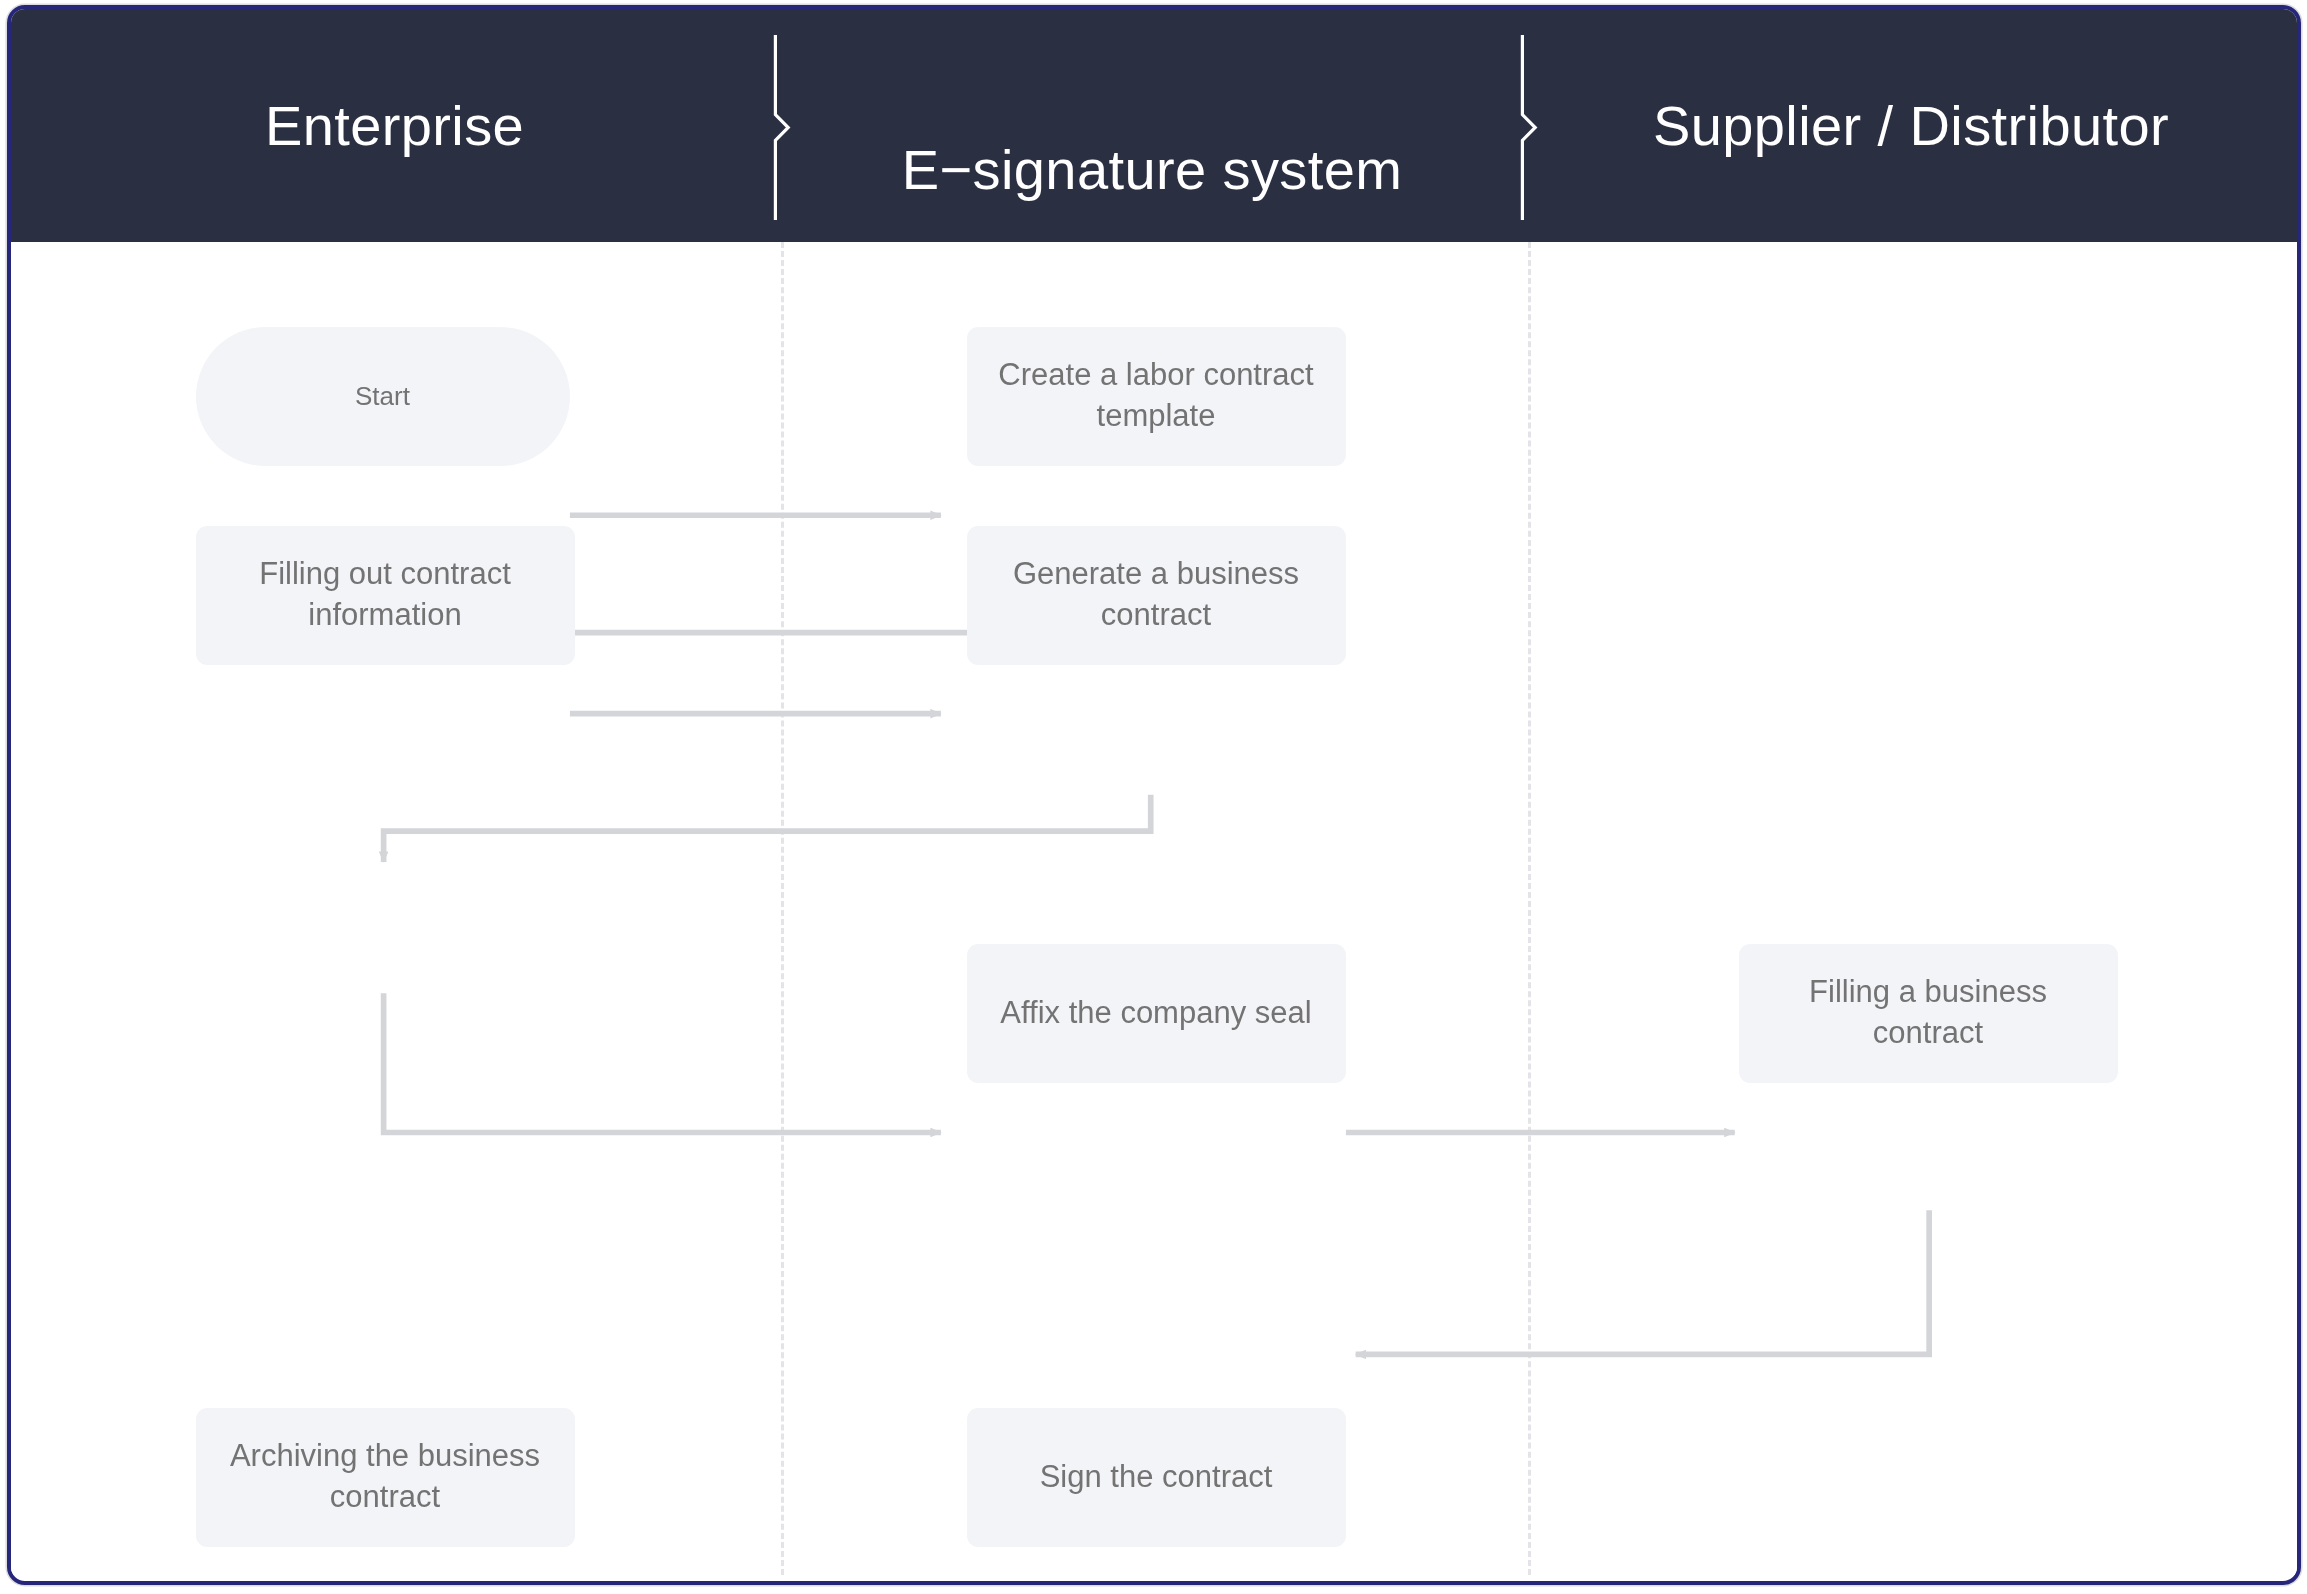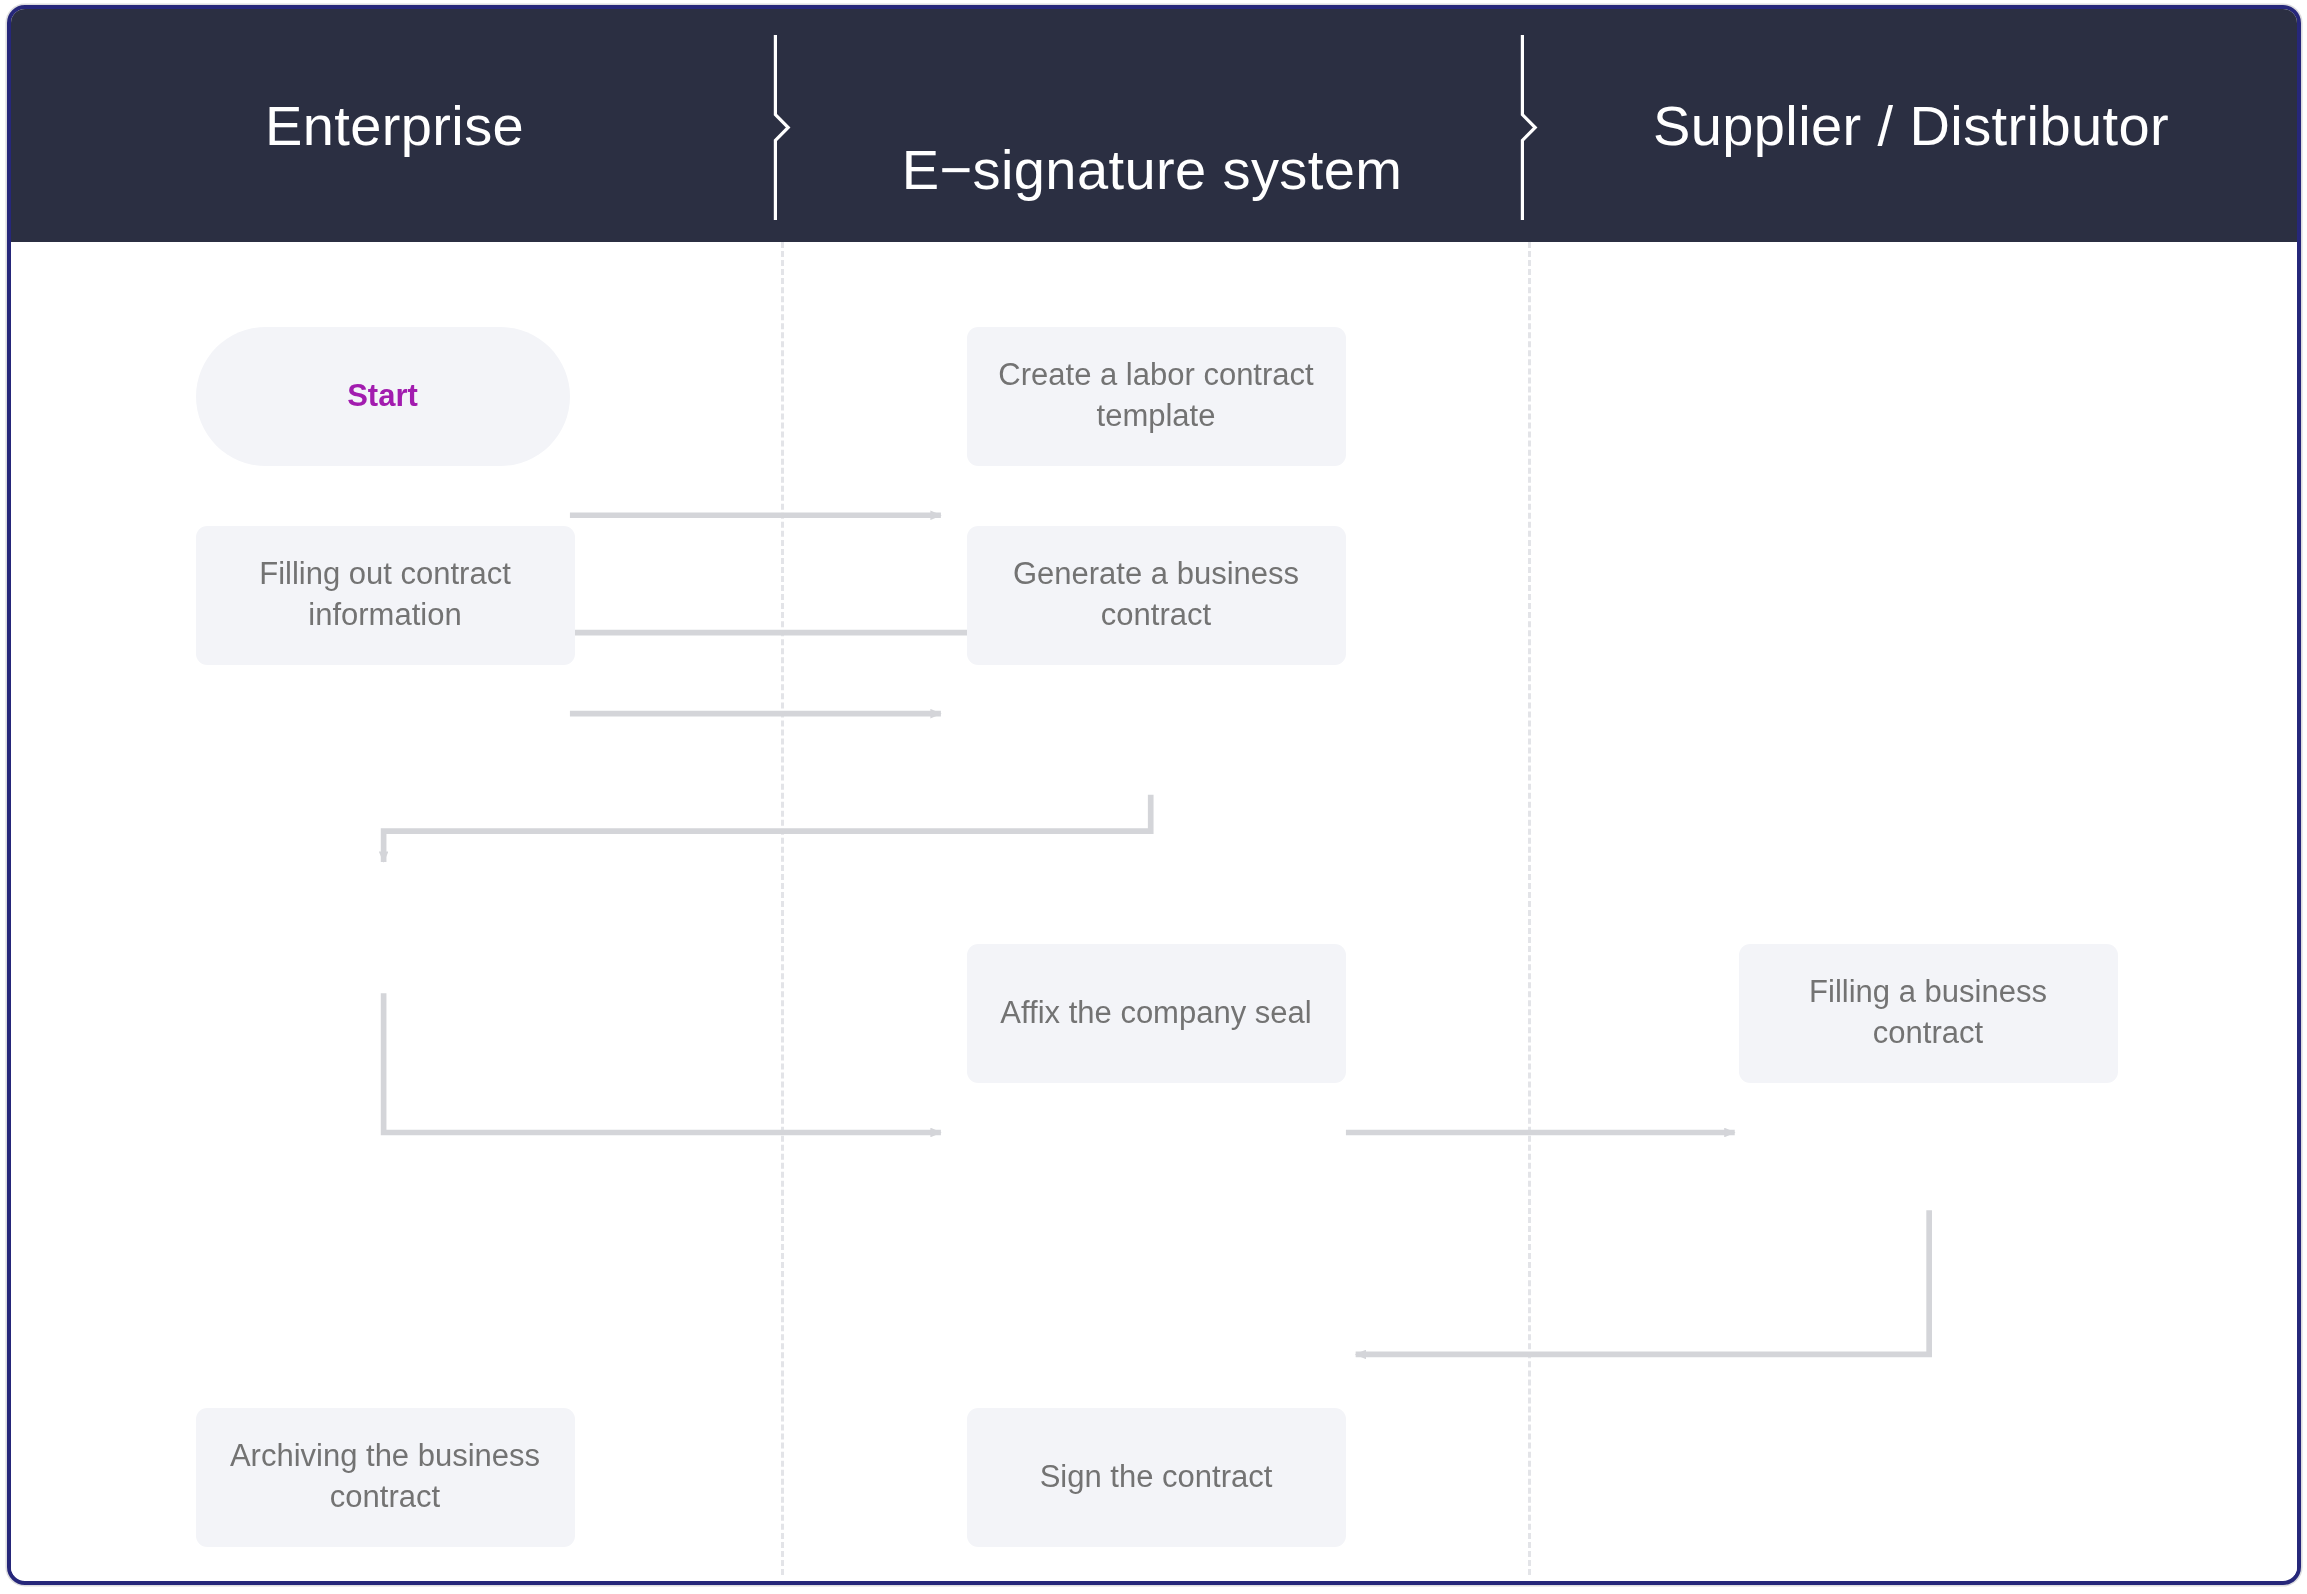--- a/index.html
+++ b/index.html
@@ -105,23 +105,22 @@
     text-align: center;
     color: #737373;
     font-size: 31px;
     line-height: 1.32;
     padding: 6.5px 18px;
     box-sizing: border-box;
   }
 
   .node.start {
     border-radius: 113px;
-    color: #a21caf;
-    font-size: 31px;
-    font-weight: bold;
+    color: #737373;
+    font-size: 26px;
   }
 
   
   .connectors {
     position: absolute;
     left: 0;
     top: 0;
     width: 2294px;
     height: 1572px;
     pointer-events: none;

